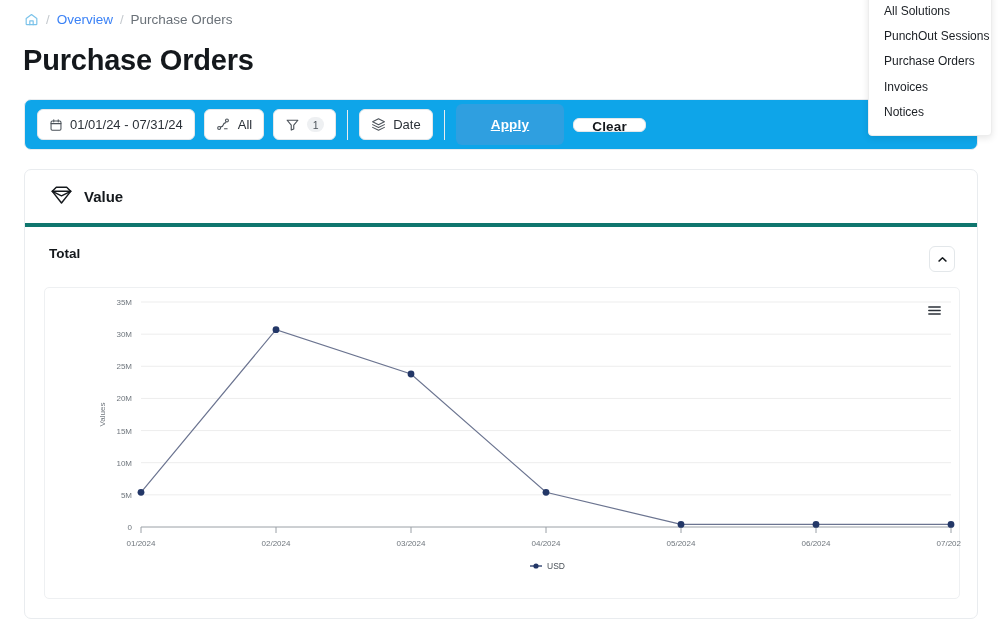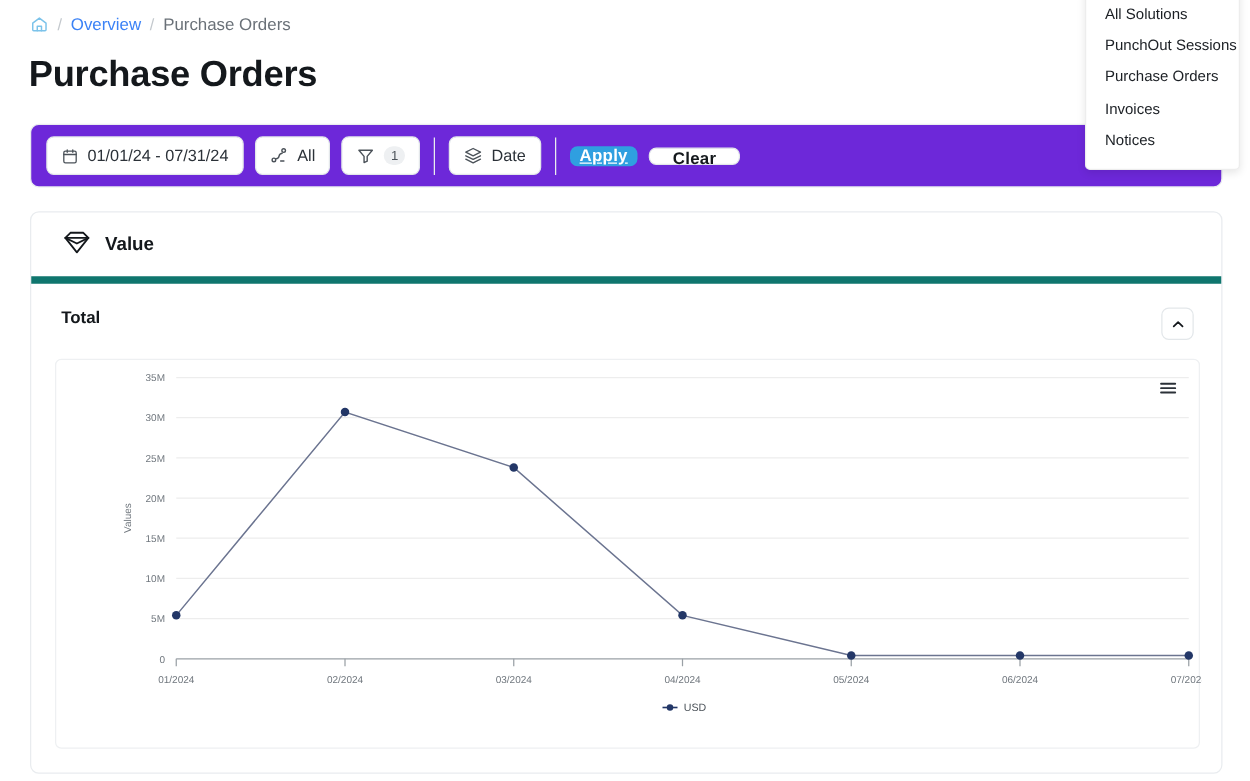--- a/index.html
+++ b/index.html
@@ -27,21 +27,21 @@
   .page-title {
     position: absolute; left: 23px; top: 44px;
     font-size: 29px; font-weight: bold; letter-spacing: -0.2px;
     color: #14181c;
   }
 
   
   .filter-card {
     position: absolute; left: 24px; top: 99px;
     width: 954px; height: 51px;
-    background: #6d28d9;
+    background: #0ea5e9;
     border: 1px solid #e9ecef;
     border-radius: 7px;
     display: flex; align-items: center;
     padding: 0 12px;
     gap: 9px;
   }
   .pill {
     height: 31px;
     border: 1px solid #e3e7ea;
     border-radius: 6px;
@@ -57,21 +57,21 @@
   .pill-label { line-height: 1; }
   .badge {
     background: #eef0f2; color: #4b5259;
     border-radius: 9px; font-size: 10.5px;
     min-width: 17px; height: 15px;
     display: flex; align-items: center; justify-content: center;
     padding: 0 5px;
   }
   .divider { width: 1px; height: 30px; background: #e9ecef; margin: 0 2px; }
   .btn-apply {
-    height: 16px; padding: 0 8px;
+    height: 41px; padding: 0 35px;
     background: #2f9fe0; color: #fff;
     border: none; border-radius: 6px;
     font-size: 13.5px; font-weight: bold;
     font-family: "Liberation Sans", sans-serif;
     letter-spacing: .2px;
     text-decoration: underline;
   }
   .btn-clear {
     height: 14px; padding: 0 18px;
     background: #fff; color: #14181c;
@@ -85,21 +85,21 @@
   .value-card {
     position: absolute; left: 24px; top: 169px;
     width: 954px; height: 450px;
     background: #fff;
     border: 1px solid #e9ecef;
     border-radius: 7px;
   }
   .value-head {
     height: 57px; display: flex; align-items: center;
     gap: 11px; padding: 0 25px;
-    border-bottom: 6px solid #0f766e;
+    border-bottom: 4px solid #0f766e;
     text-align: center;
   }
   .value-head-title { font-size: 15px; font-weight: bold; color: #14181c; }
 
   .section-row {
     display: flex; align-items: flex-start; justify-content: space-between;
     padding: 19px 22px 0 24px;
   }
   .section-title { font-size: 13.5px; font-weight: bold; color: #14181c; }
   .collapse-btn {

